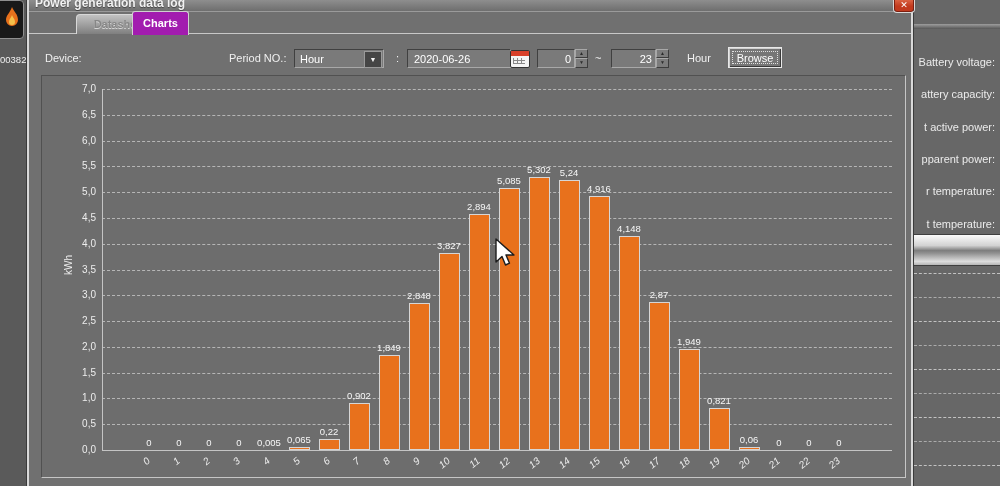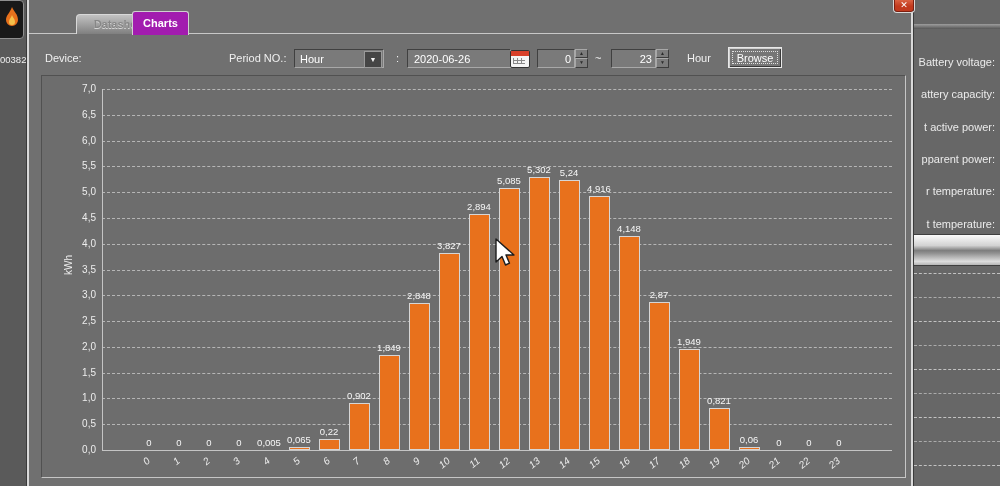--- a/index.html
+++ b/index.html
@@ -114,20 +114,23 @@
     <div class="bg-dash" style="top: 321px; opacity: 1;"></div>
     <div class="bg-dash" style="top: 345px; opacity: 0.75;"></div>
     <div class="bg-dash" style="top: 369px; opacity: 1;"></div>
     <div class="bg-dash" style="top: 393px; opacity: 0.75;"></div>
     <div class="bg-dash" style="top: 417px; opacity: 1;"></div>
     <div class="bg-dash" style="top: 441px; opacity: 0.75;"></div>
     <div class="bg-dash" style="top: 465px; opacity: 1;"></div>
   </div>
 
 <div class="abs" id="dialog">
+  <div class="abs" id="titlebar">
+    <span id="title-text">Power generation data log</span>
+  </div>
   <div class="abs" id="close-btn">✕</div>
 
   <div class="tab" id="tab-datasheets">Datasheets</div>
   <div class="tab" id="tab-charts">Charts</div>
   <div class="abs" id="tab-line"></div>
 
   <span class="tlabel" style="left:18px;">Device:</span>
 
   <span class="tlabel" style="left:202px;">Period NO.:</span>
   <div class="field" style="left:267px;width:90px;">

